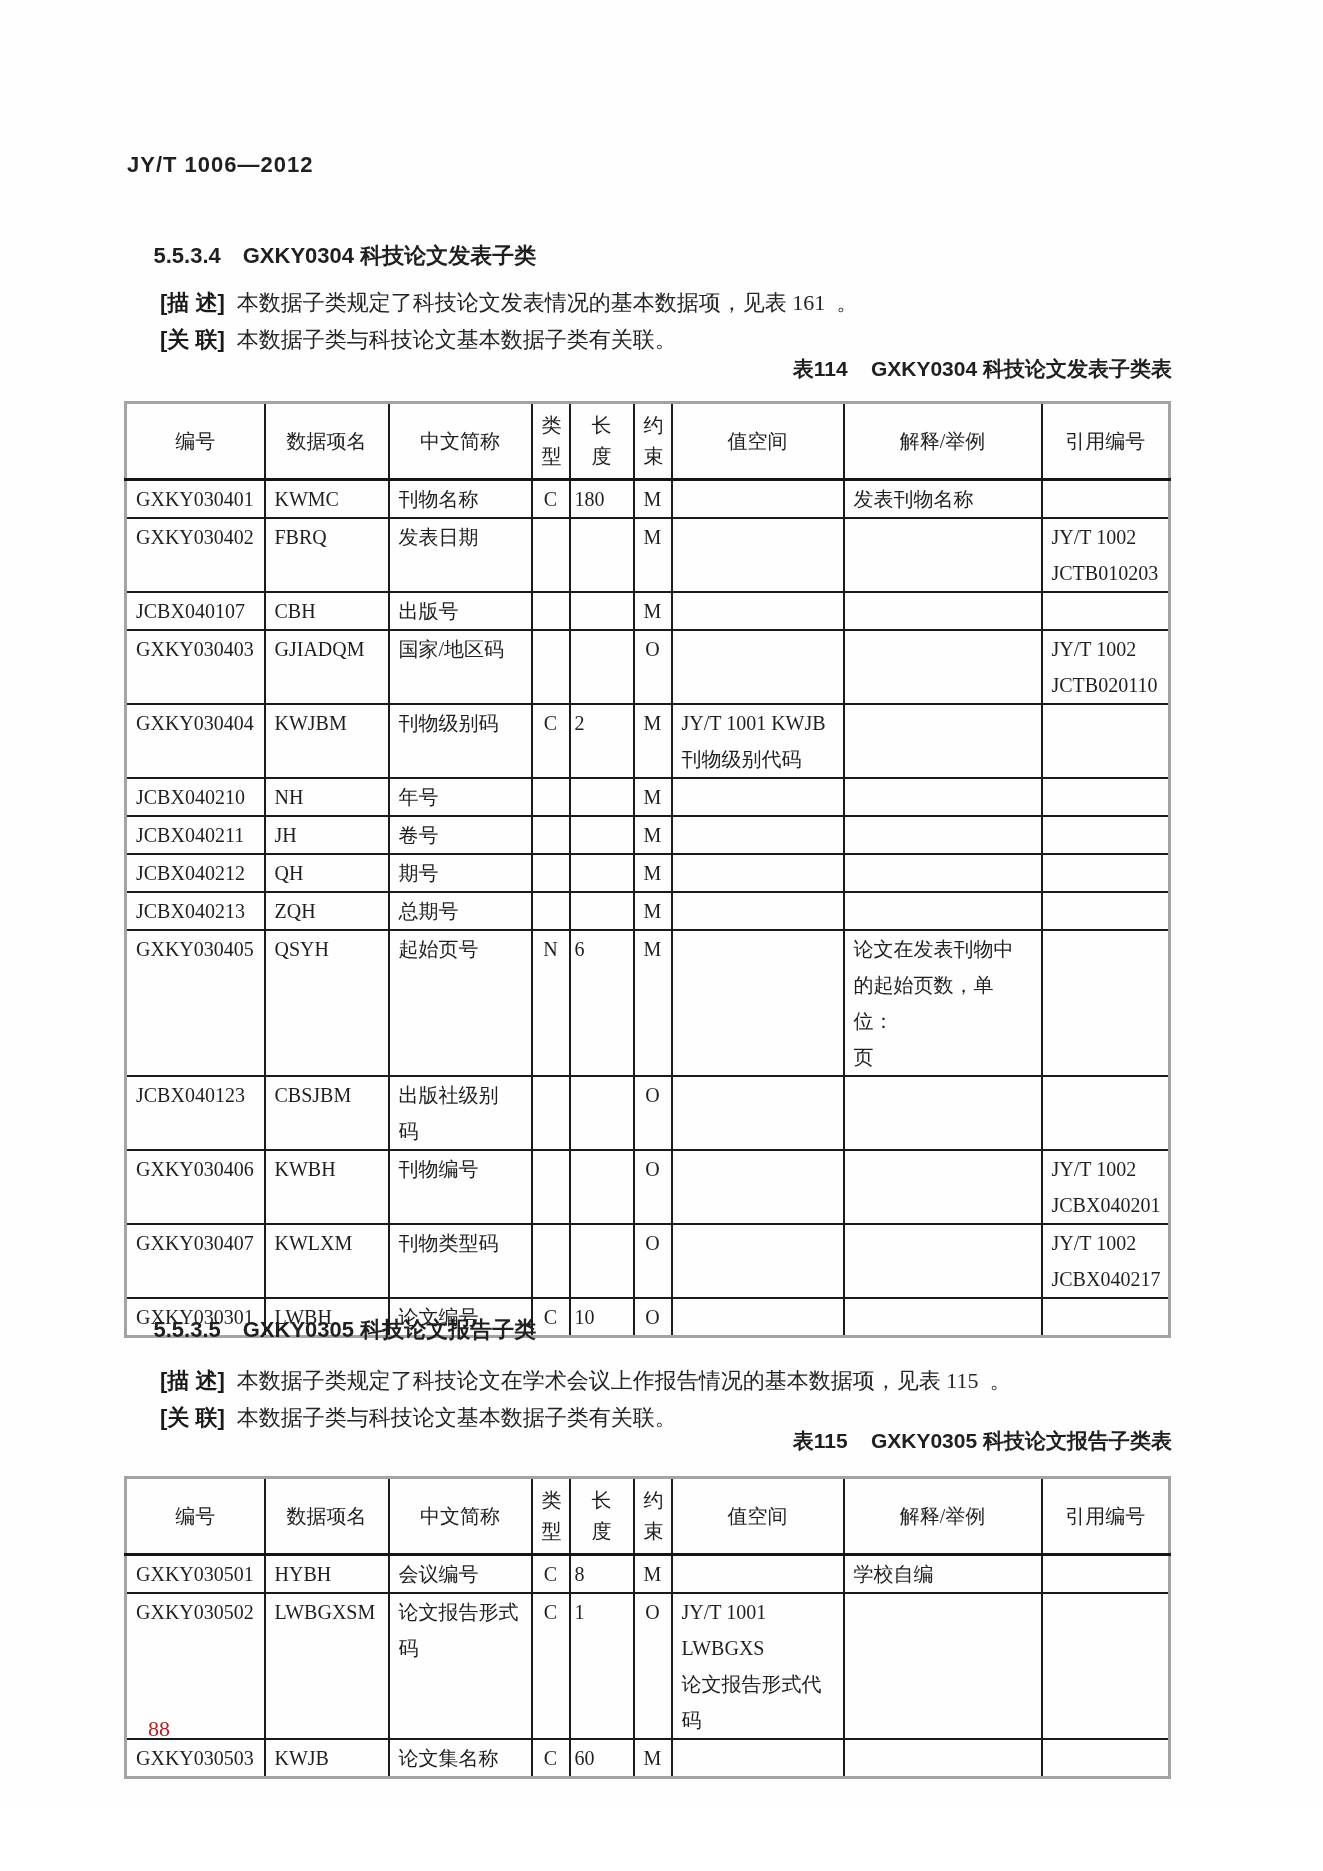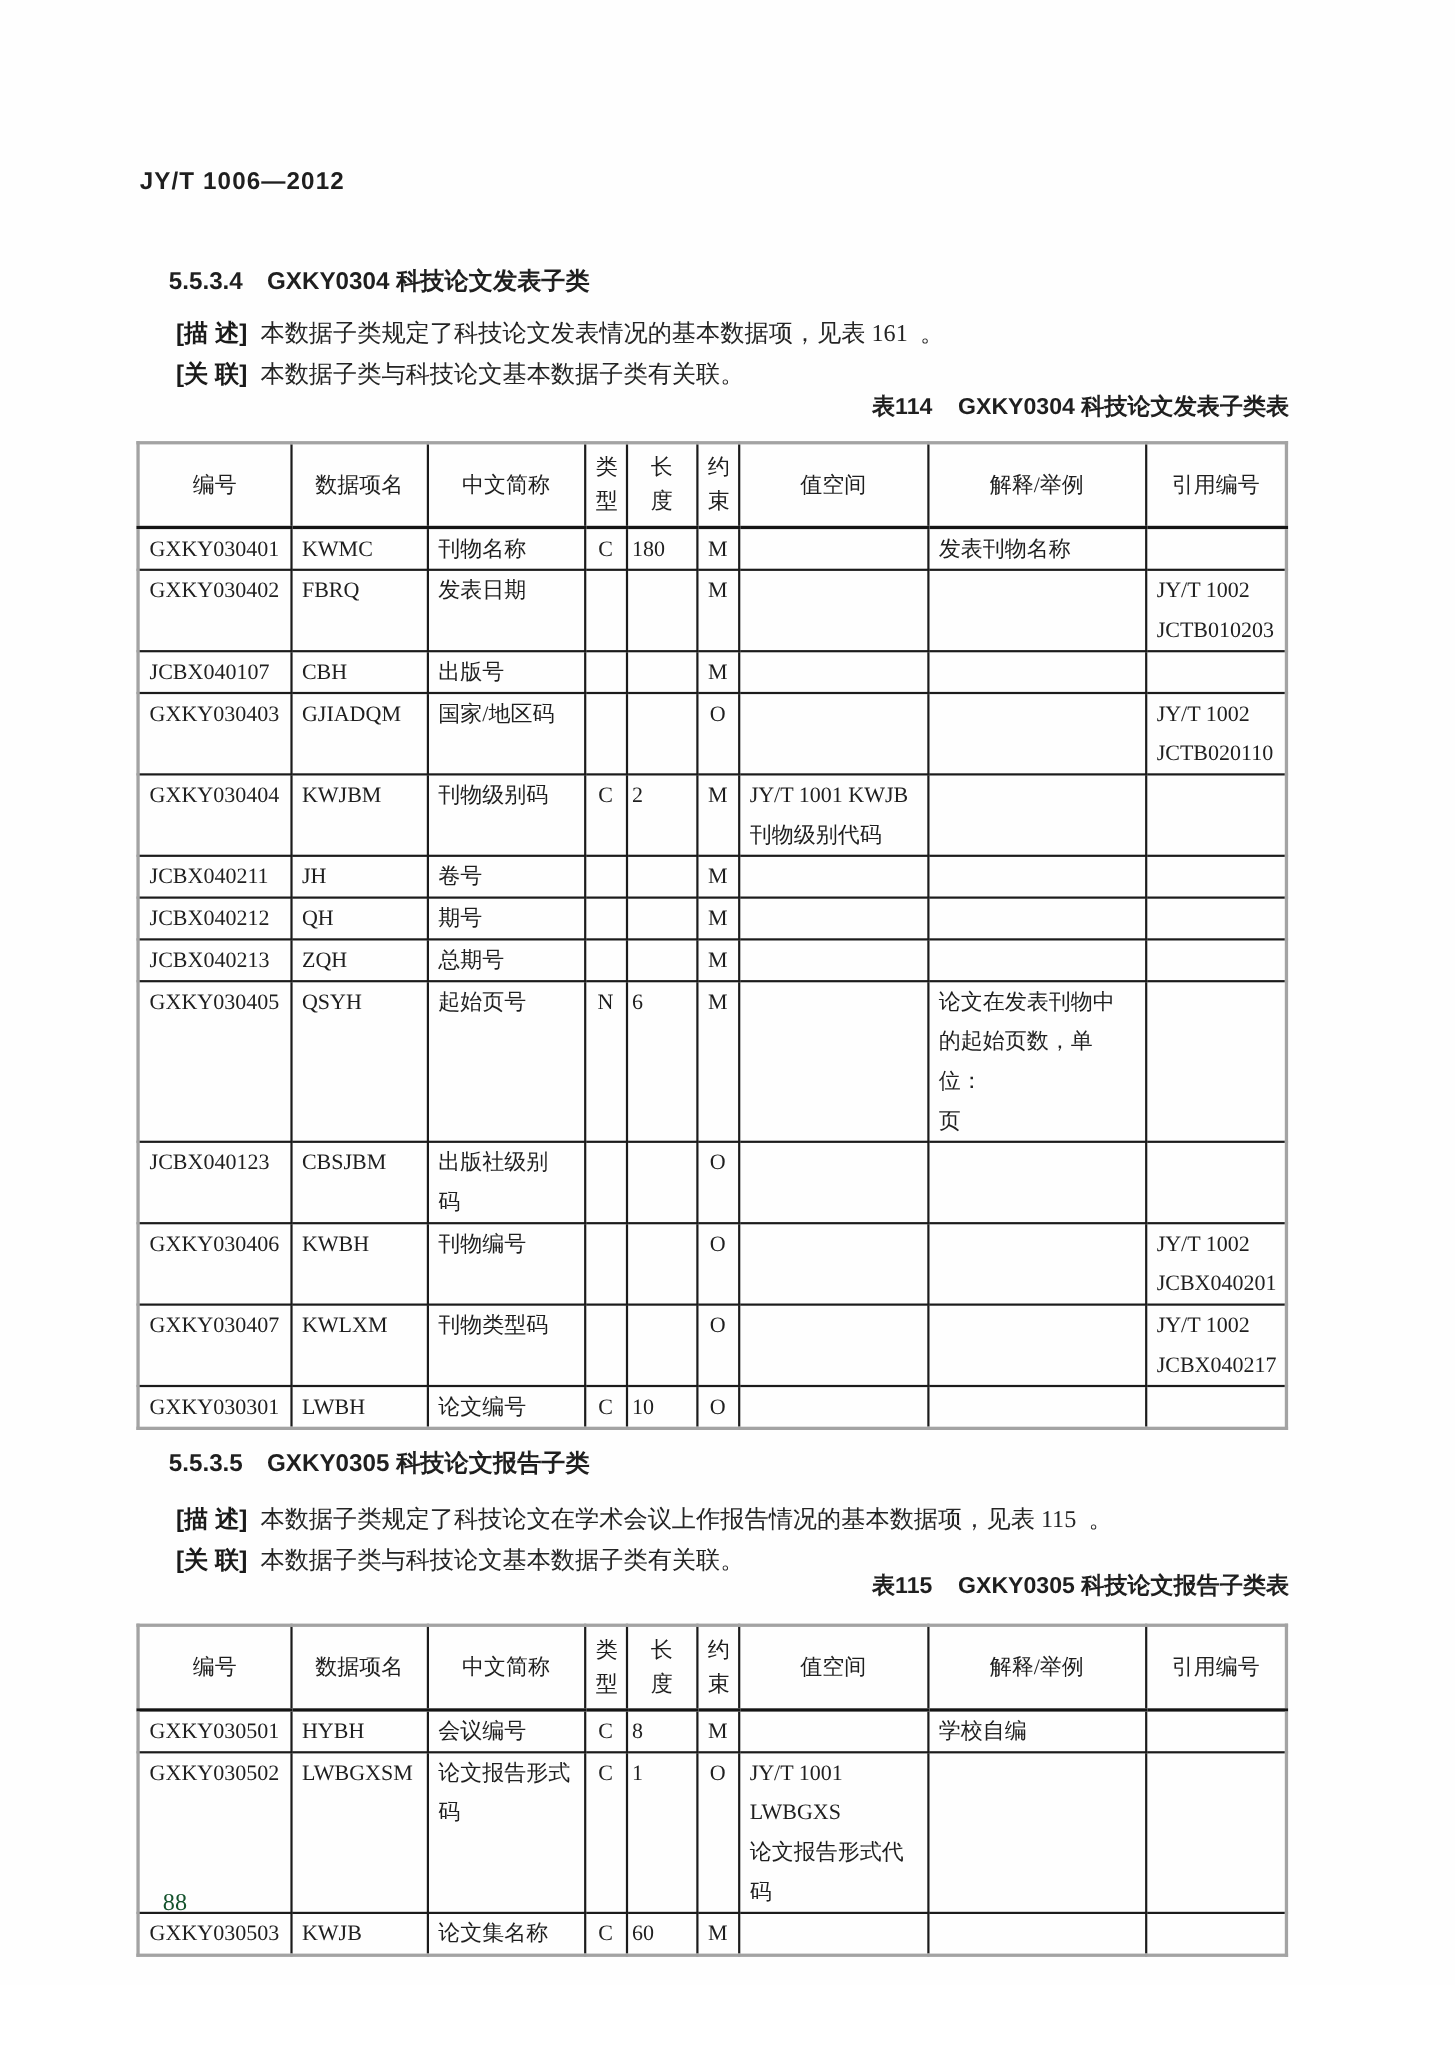--- a/index.html
+++ b/index.html
@@ -65,21 +65,21 @@
     text-align:left;
   }
   
   table.std td:nth-child(4), table.std td:nth-child(6){ text-align:center; padding:0 2px; }
   table.std td:nth-child(5){ text-align:left; padding:0 4px; }
   tr.l1 td{height:36px;}
   tr.l2 td{height:72px;}
   tr.l3 td{height:108px;}
   .page-num{
     position:absolute; left:148px; top:1716px;
-    font-size:22px; color:#14532d;
+    font-size:22px; color:#b91c1c;
   }
 </style>
 </head>
 <body>
 
 <div class="page">
 
   <div class="std-code">JY/T 1006—2012</div>
 
   <div class="sec-heading" style="top:215px;">
@@ -177,20 +177,31 @@
           <td>刊物级别码</td>
           <td>C</td>
           <td>2</td>
           <td>M</td>
           <td>JY/T 1001 KWJB
 刊物级别代码</td>
           <td></td>
           <td></td>
         </tr>
         <tr class="l1">
+          <td>JCBX040210</td>
+          <td>NH</td>
+          <td>年号</td>
+          <td></td>
+          <td></td>
+          <td>M</td>
+          <td></td>
+          <td></td>
+          <td></td>
+        </tr>
+        <tr class="l1">
           <td>JCBX040211</td>
           <td>JH</td>
           <td>卷号</td>
           <td></td>
           <td></td>
           <td>M</td>
           <td></td>
           <td></td>
           <td></td>
         </tr>

